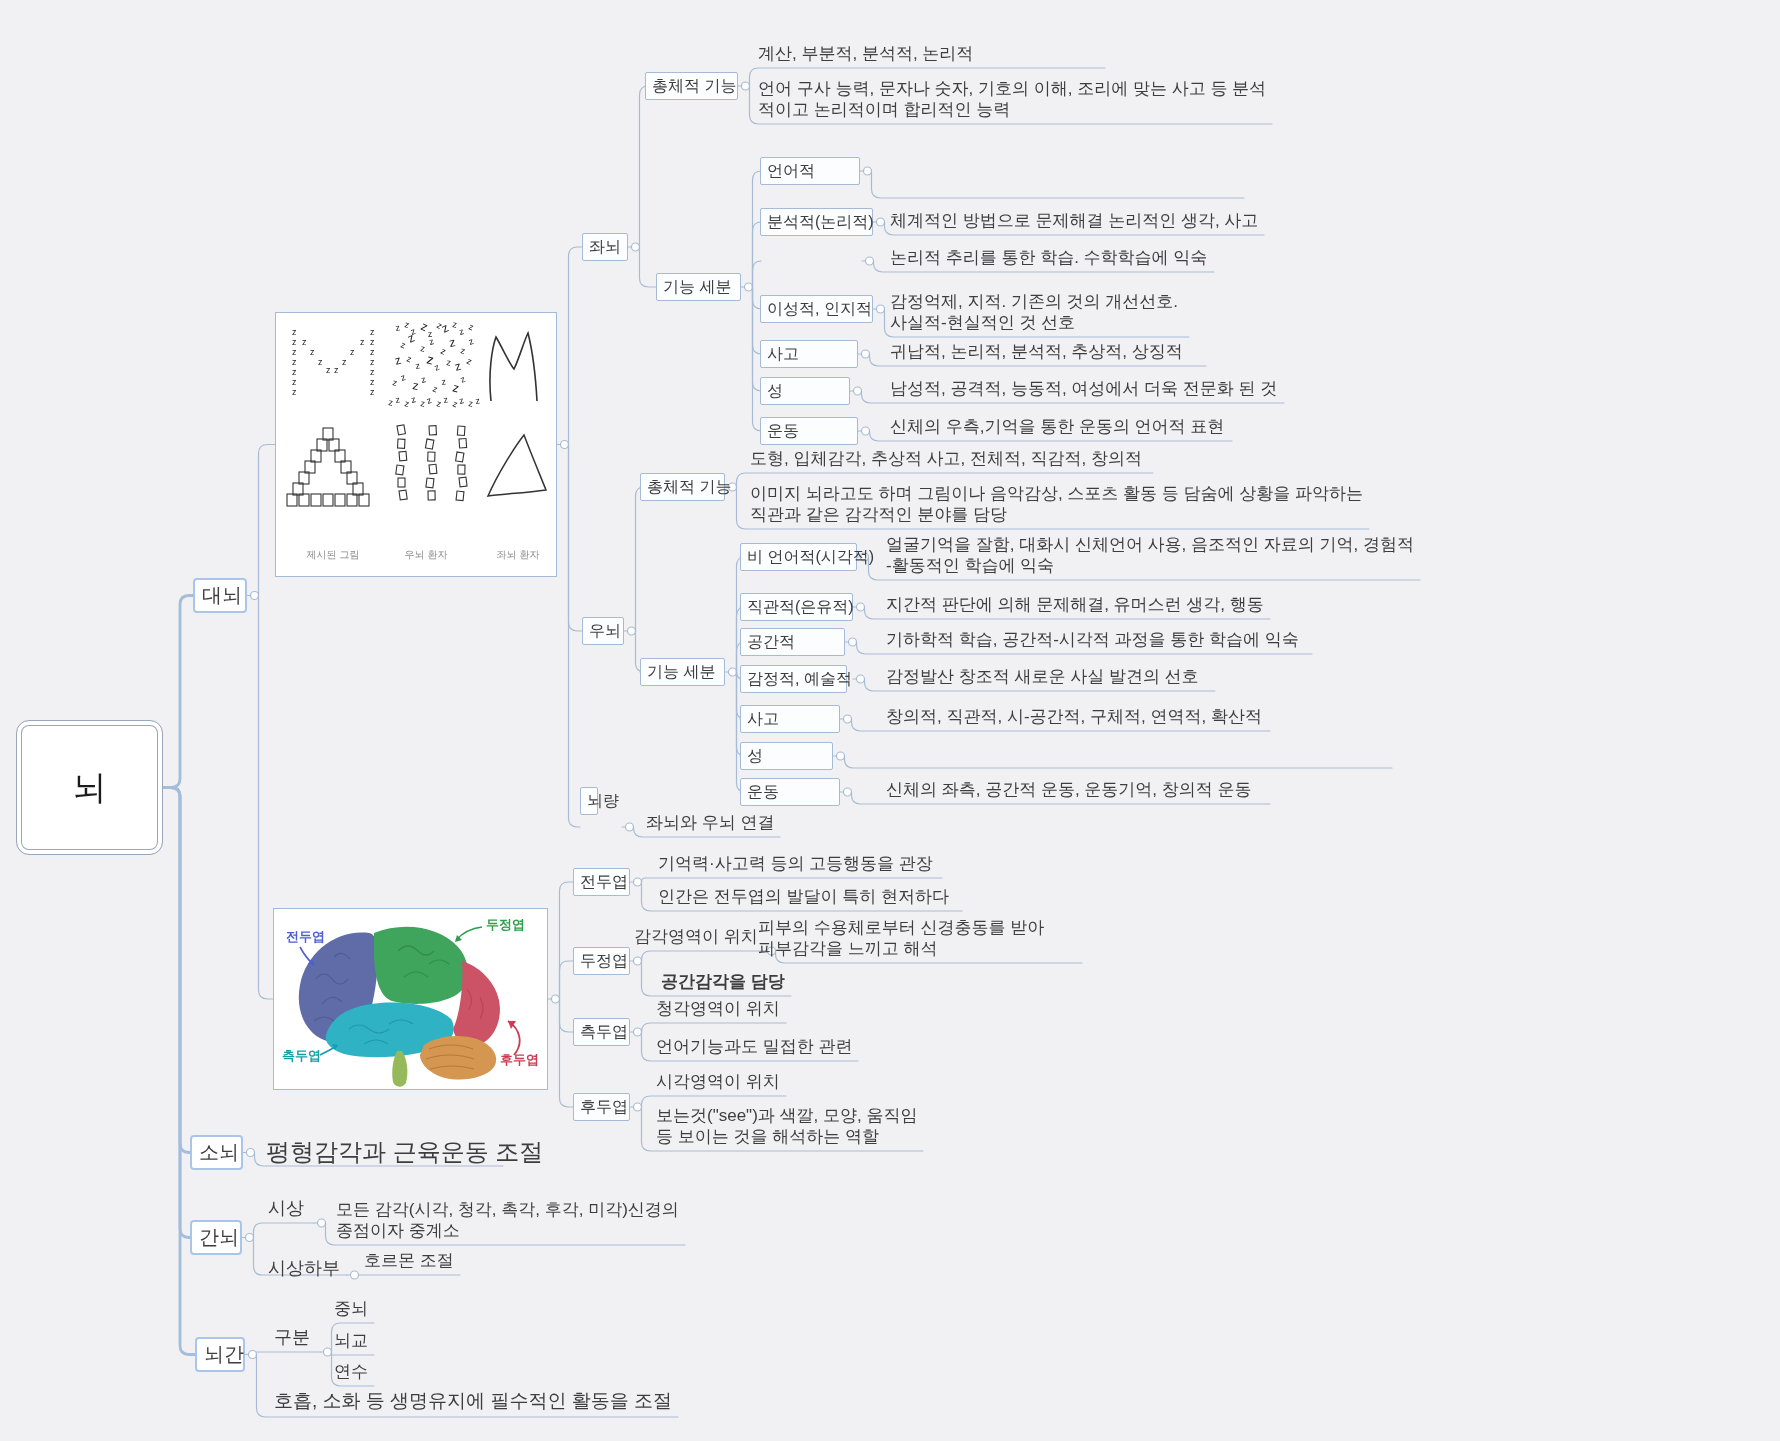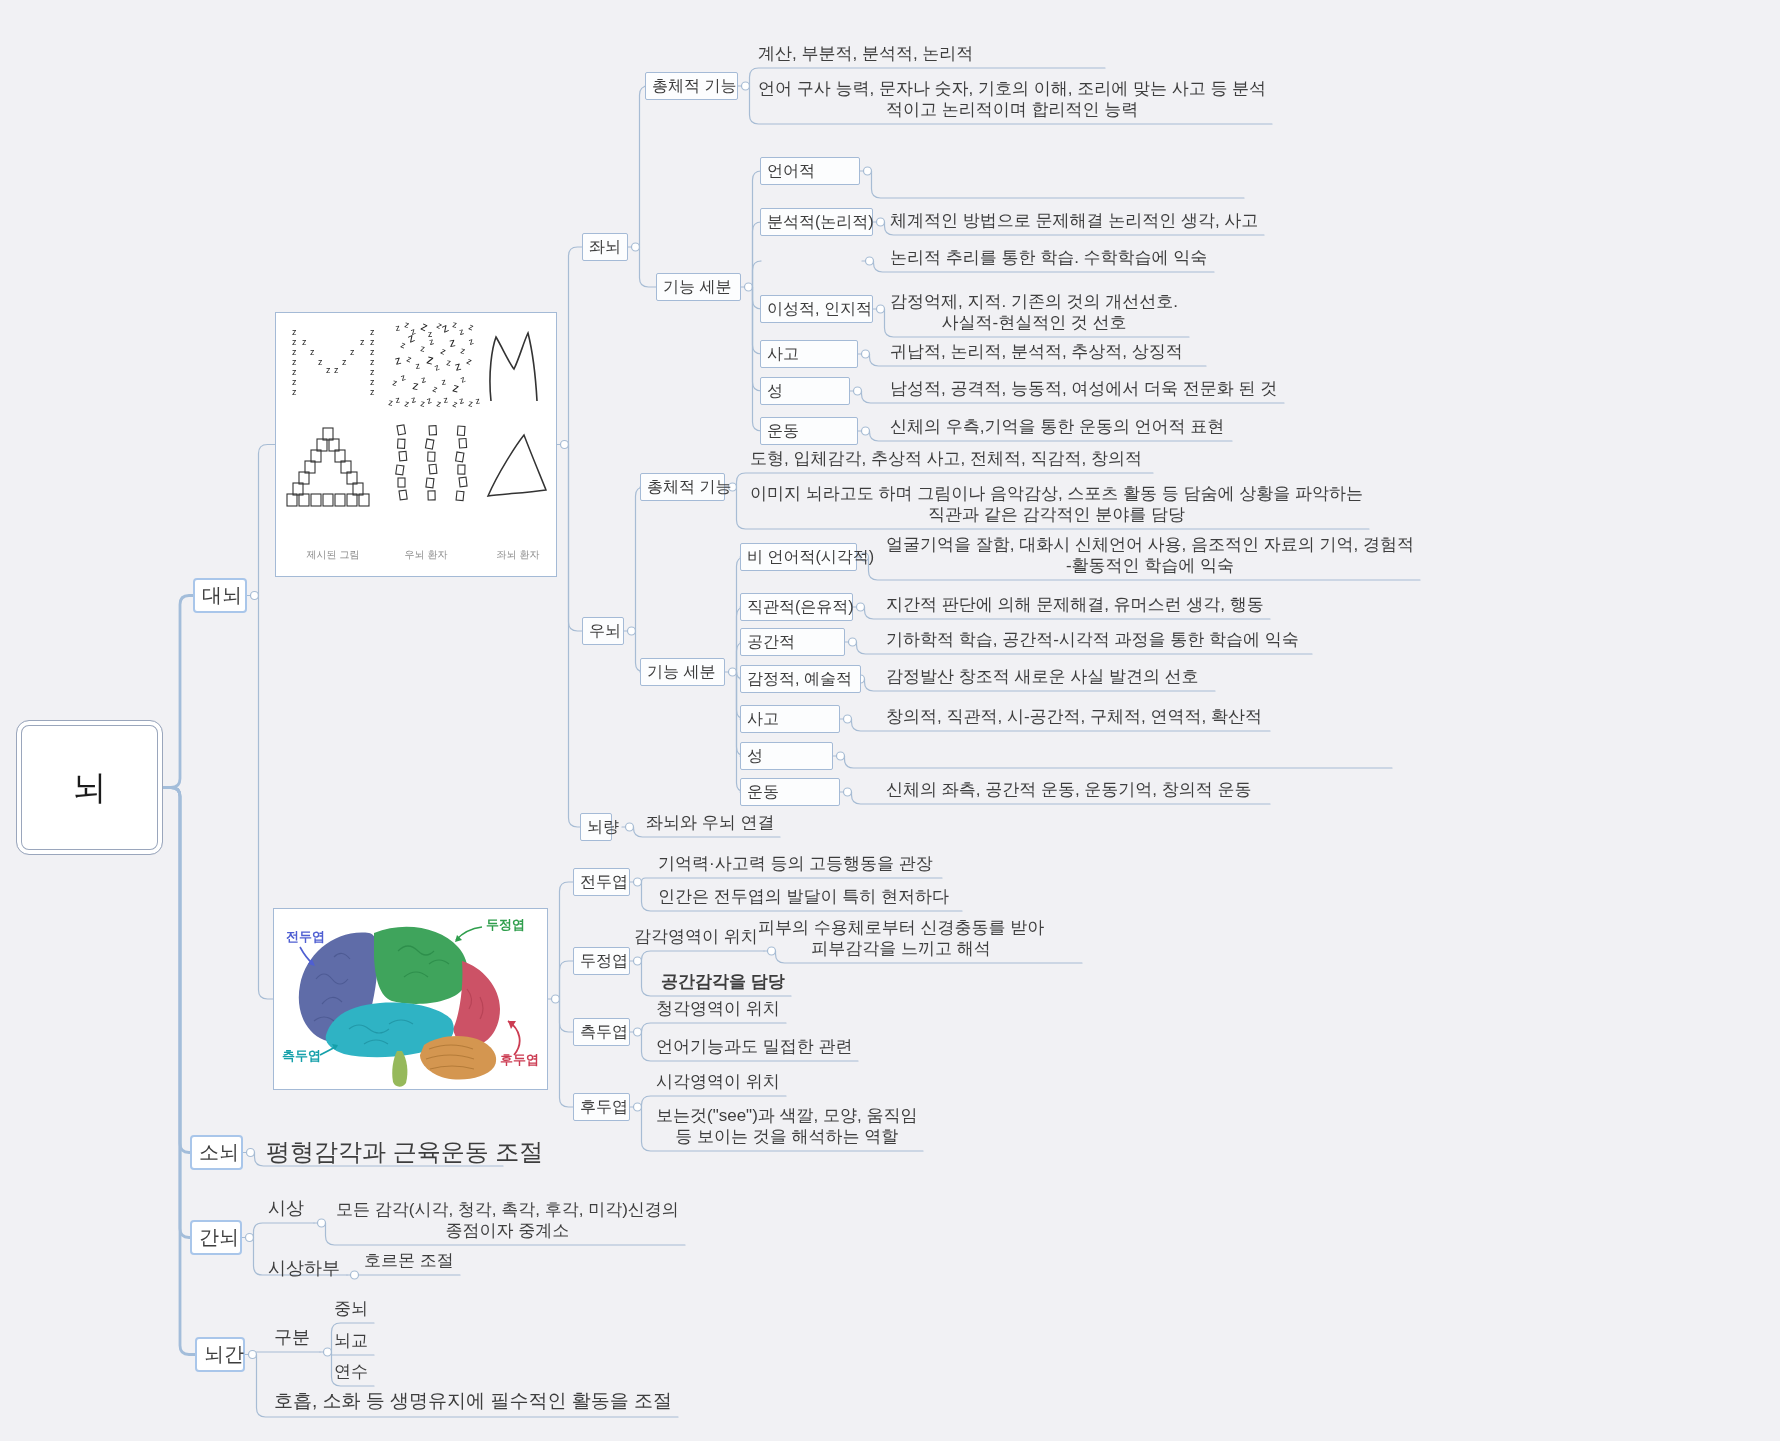--- a/index.html
+++ b/index.html
@@ -3,21 +3,21 @@
 <meta charset="utf-8">
 <style>
   html,body{margin:0;padding:0;}
   body{width:1780px;height:1441px;background:#f1f1f4;font-family:"Liberation Sans","DejaVu Sans",sans-serif;position:relative;overflow:hidden;}
   #canvas{position:absolute;left:0;top:0;width:1780px;height:1441px;}
   #links{position:absolute;left:0;top:0;}
   .nd{position:absolute;color:#3d3d3d;box-sizing:border-box;}
   .k-root{display:flex;align-items:center;justify-content:center;font-size:34px;color:#1b1b1b;background:#fff;border:1px solid #9aa6bc;border-radius:13px;box-shadow:inset 0 0 0 4px #fff, inset 0 0 0 5px #9aa6bc;}
   .k-main{background:#fff;border:2px solid #a9c6ea;border-radius:4px;font-size:20px;line-height:25px;padding:3px 7px;text-align:right;white-space:pre;}
   .k-box{background:#fcfdfe;border:1px solid #a4bad6;border-radius:2px;font-size:16px;line-height:20px;padding:3px 6px;white-space:pre;}
-  .k-line{font-size:17px;line-height:1.24;padding:0 4px 0 6px;white-space:pre;text-align:center;}
+  .k-line{font-size:17px;line-height:1.24;padding:0 4px 0 6px;white-space:pre;}
   .k-image{background:#fff;border:1px solid #a4bad6;}
   .cap{font-size:10px;fill:#8a8a8a;font-family:"Liberation Sans",sans-serif;}
   .blabel{font-size:13px;font-weight:bold;font-family:"Liberation Sans",sans-serif;}
 </style>
 </head>
 <body style="background: rgb(241, 241, 244);">
 
 <div id="canvas">
   <svg id="links" width="1780" height="1441">
       <path d="M163 787.5 H171 Q180 787.5 180 778.5 L180 604.5 Q180 595.5 189 595.5 H193" fill="none" stroke="#a3bdda" stroke-width="2.8" stroke-linecap="round"></path>
@@ -309,28 +309,28 @@
     <div class="nd k-line" style="left: 744px; top: 483px;">이미지 뇌라고도 하며 그림이나 음악감상, 스포츠 활동 등 담숨에 상황을 파악하는
 직관과 같은 감각적인 분야를 담당</div>
     <div class="nd k-box" style="width: 85px; left: 640px; top: 658px;">기능 세분</div>
     <div class="nd k-box" style="width: 117px; left: 740px; top: 543px;">비 언어적(시각적)</div>
     <div class="nd k-line" style="left: 880px; top: 534px;">얼굴기억을 잘함, 대화시 신체언어 사용, 음조적인 자료의 기억, 경험적
 -활동적인 학습에 익숙</div>
     <div class="nd k-box" style="width: 113px; left: 740px; top: 593px;">직관적(은유적)</div>
     <div class="nd k-line" style="left: 880px; top: 594px;">지간적 판단에 의해 문제해결, 유머스런 생각, 행동</div>
     <div class="nd k-box" style="width: 105px; left: 740px; top: 628px;">공간적</div>
     <div class="nd k-line" style="left: 880px; top: 629px;">기하학적 학습, 공간적-시각적 과정을 통한 학습에 익숙</div>
-    <div class="nd k-box" style="width: 121px; left: 740px; top: 665px;">감정적, 예술적</div>
+    <div class="nd k-box" style="width: 107px; left: 740px; top: 665px;">감정적, 예술적</div>
     <div class="nd k-line" style="left: 880px; top: 666px;">감정발산 창조적 새로운 사실 발견의 선호</div>
     <div class="nd k-box" style="width: 100px; left: 740px; top: 705px;">사고</div>
     <div class="nd k-line" style="left: 880px; top: 706px;">창의적, 직관적, 시-공간적, 구체적, 연역적, 확산적</div>
     <div class="nd k-box" style="width: 93px; left: 740px; top: 742px;">성</div>
     <div class="nd k-box" style="width: 100px; left: 740px; top: 778px;">운동</div>
     <div class="nd k-line" style="left: 880px; top: 779px;">신체의 좌측, 공간적 운동, 운동기억, 창의적 운동</div>
-    <div class="nd k-box" style="width: 32px; left: 580px; top: 813px;">뇌량</div>
+    <div class="nd k-box" style="width: 18px; left: 580px; top: 787px;">뇌량</div>
     <div class="nd k-line" style="left: 640px; top: 812px;">좌뇌와 우뇌 연결</div>
     <div class="nd k-image" style="width: 275px; height: 182px; left: 273px; top: 908px;">
   <svg width="273" height="180" viewBox="0 0 273 180">
     <path d="M95,24 C62,20 32,44 26,76 C21,102 32,124 50,131 C64,137 82,132 90,119 C99,104 105,62 104,42 C103,30 100,25 95,24 Z" fill="#5f6ca8"></path>
     <path d="M100,24 C130,12 166,18 184,38 C195,50 197,68 189,80 C177,95 140,98 118,92 C106,88 101,70 100,48 Z" fill="#3fa45c"></path>
     <path d="M188,52 C208,58 226,78 226,100 C226,121 213,137 198,137 C188,137 181,130 179,120 C185,108 190,78 188,52 Z" fill="#cc5266"></path>
     <path d="M52,126 C58,106 78,96 106,94 C136,92 164,98 177,110 C183,120 179,131 167,137 C139,149 96,151 70,145 C58,141 50,134 52,126 Z" fill="#2fb3c4"></path>
     <path d="M128,142 C133,150 135,162 132,174 C129,179 121,179 119,173 C117,162 119,150 123,142 Z" fill="#96b95b"></path>
     <path d="M150,136 C162,127 186,124 203,130 C219,136 226,148 220,158 C212,169 189,173 171,169 C156,165 146,155 146,146 Z" fill="#d49650"></path>
     <g fill="none" stroke="#3d4a80" stroke-width="1.2" opacity="0.5">

